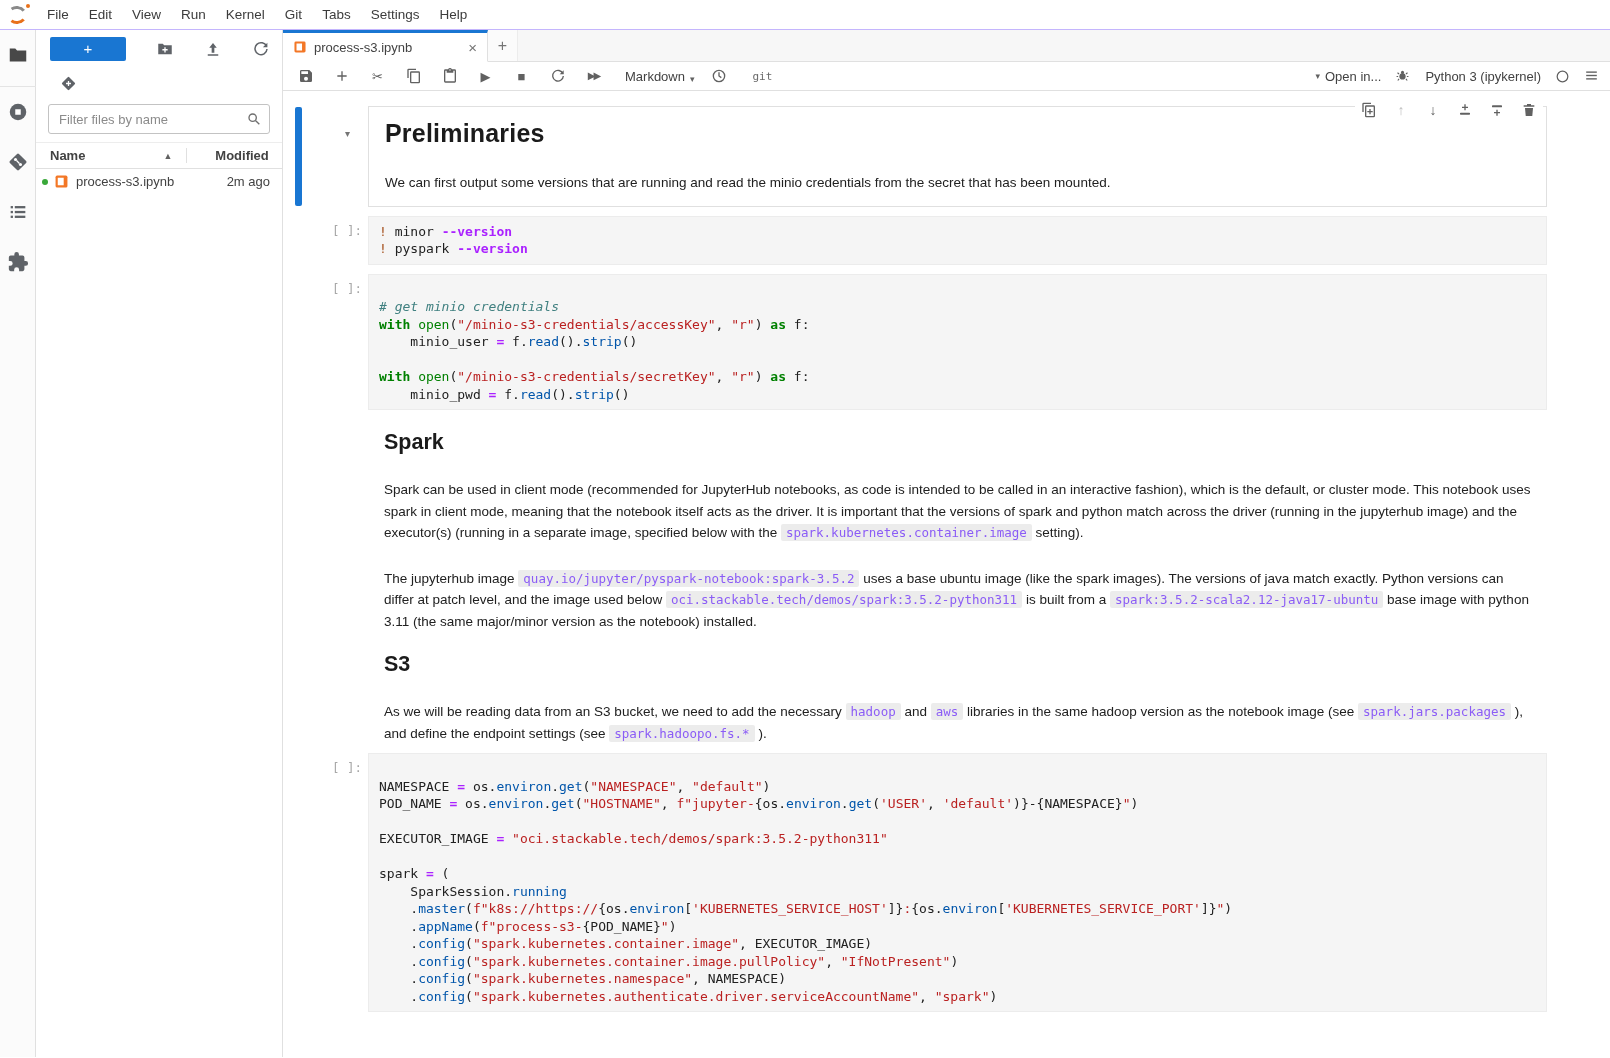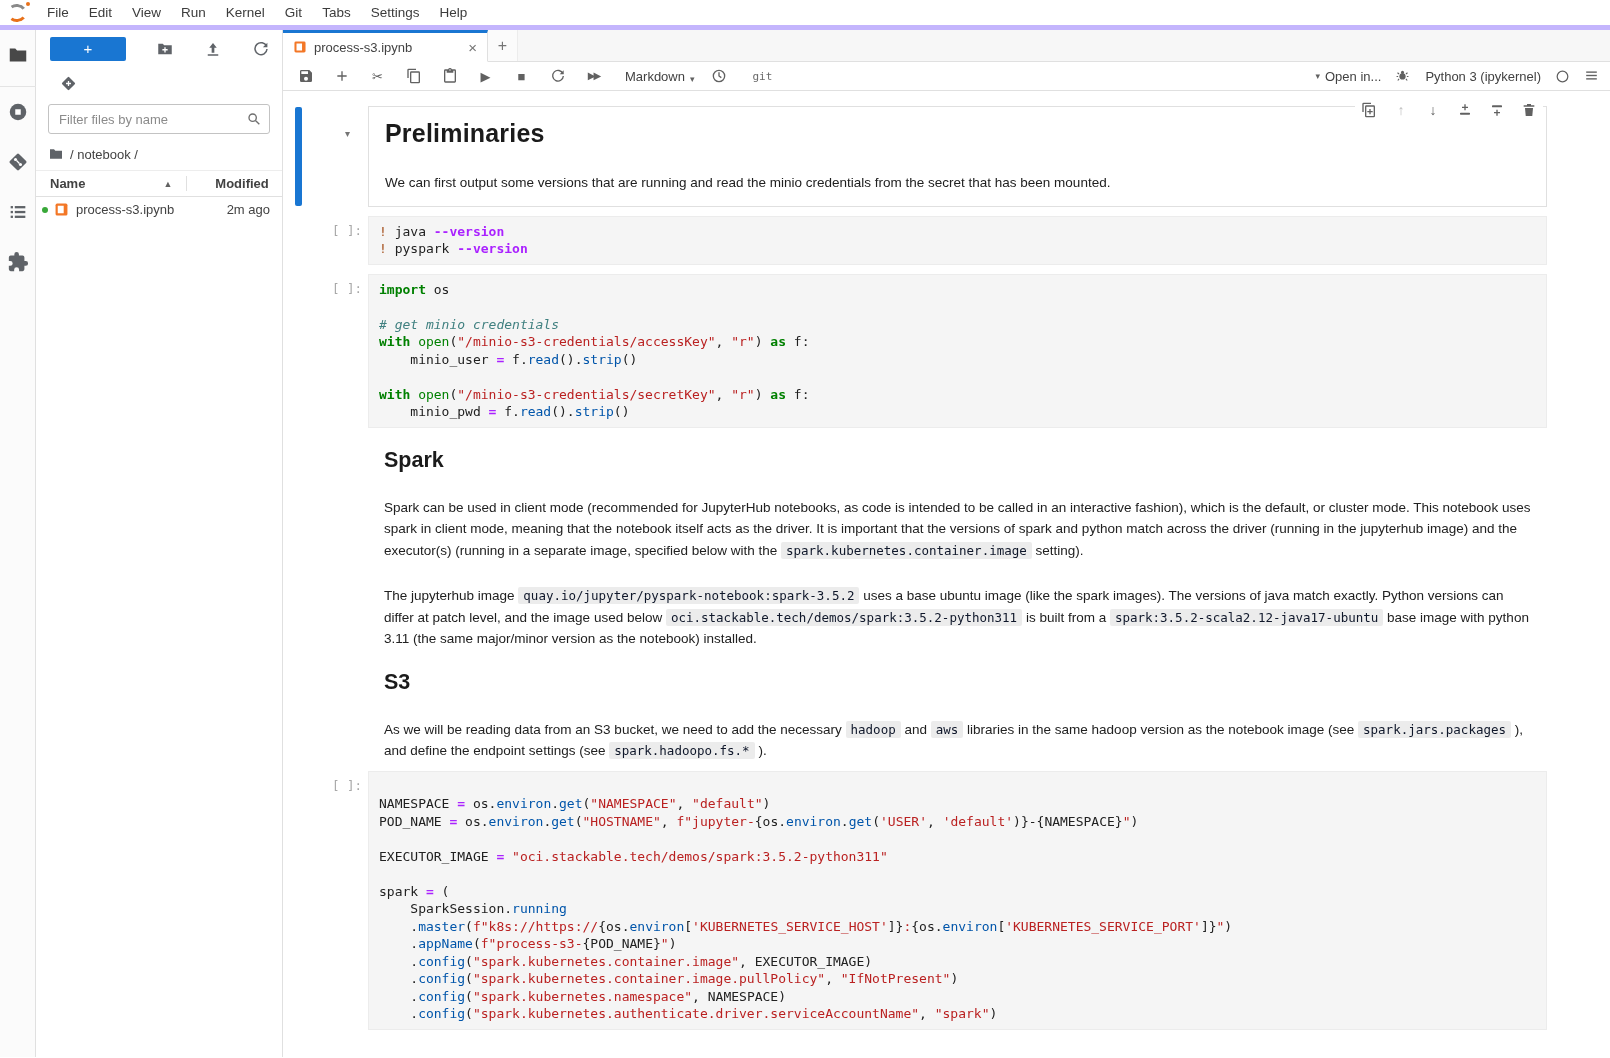--- a/index.html
+++ b/index.html
@@ -1,21 +1,21 @@
 <!DOCTYPE html>
 <html><head>
 <meta charset="utf-8">
 <style>
   * { box-sizing: border-box; margin: 0; padding: 0; }
   html,body { background:#fff; }
   body { font-family:"Liberation Sans", sans-serif; color:#212121; }
   .app { position:relative; width:1610px; height:1058px; overflow:hidden; background:#fff; }
 
   
-  .menubar { height:30px; display:flex; align-items:center; background:#fff; border-bottom:5px solid #c4b5fd; }
+  .menubar { height:30px; display:flex; align-items:center; background:#fff; border-bottom:1px solid #c4b5fd; }
   .logo { width:26px; height:24px; margin:2px 6px 0 5px; position:relative; }
   .logo .arc { position:absolute; left:2px; top:2px; width:20px; height:18px; border:3px solid transparent; border-radius:50%; }
   .logo .arc.top { border-top-color:#8a8a8a; transform:rotate(8deg); }
   .logo .arc.bot { border-bottom-color:#e8711a; transform:rotate(-6deg); }
   .logo .dot { position:absolute; width:4px; height:4px; border-radius:50%; background:#e8711a; right:1px; top:0; }
   .menu-items { display:flex; height:100%; align-items:center; }
   .menu-item { padding:0 10px; font-size:13.5px; color:#3c3c3c; cursor:default; }
 
   .main { display:flex; height:1027px; }
 
@@ -87,21 +87,21 @@
   .collapser { position:absolute; left:12px; top:1px; bottom:1px; width:7px; border-radius:2px; background:transparent; cursor:pointer; }
   .cell.selected > .collapser { background:#1976d2; }
   .prompt { position:absolute; left:0; top:7px; width:79px; text-align:right; font-family:"DejaVu Sans Mono",monospace; font-size:12.5px; color:#a8a8a8; }
   .mdarrow { position:absolute; left:62px; top:22px; font-size:10px; color:#757575; cursor:pointer; }
 
   .md-box { border:1px solid #e0e0e0; background:#fff; padding:6px 16px 12px 16px; }
   .md-plain { padding:0 16px; }
   .md h1 { font-size:25px; font-weight:600; color:#1b1b1b; margin:6px 0 0 0; letter-spacing:.2px; }
   .md h2 { font-size:21.5px; font-weight:600; color:#1b1b1b; margin:20px 0 0 0; }
   .md p { font-size:13.5px; line-height:21.5px; color:#212121; margin:24px 0 0 0; }
-  .md code.inline { font-family:"DejaVu Sans Mono",monospace; font-size:12.5px; background:#ececec; padding:1px 5px; border-radius:2px; color:#0f172a; }
+  .md code.inline { font-family:"DejaVu Sans Mono",monospace; font-size:12.5px; background:#ececec; padding:1px 5px; border-radius:2px; color:#8b5cf6; }
 
   .code-box { background:#f5f5f5; border:1px solid #ececec; padding:6px 10px; cursor:text; }
   .code-line { font-family:"DejaVu Sans Mono",monospace; font-size:13px; line-height:17.5px; white-space:pre; color:#212121; }
   .tk-kw { color:#008000; font-weight:bold; }
   .tk-blt { color:#008000; }
   .tk-str { color:#ba2121; }
   .tk-com { color:#408080; font-style:italic; }
   .tk-op { color:#aa22ff; font-weight:bold; }
   .tk-prop { color:#0055aa; }
   .tk-pln { color:#212121; }
@@ -203,26 +203,20 @@
               <rect x="5" y="5" width="14" height="14" transform="rotate(45 12 12)" rx="1.5"></rect>
               <path d="M12 8.5v7M8.5 12h7" stroke="#fff" stroke-width="1.8" fill="none"></path>
             </svg></span>
       </div>
       <div class="fb-filter">
         <input type="text" placeholder="Filter files by name" style="">
         <span class="search-ic"><svg viewBox="0 0 24 24" fill="currentColor">
               <circle cx="10" cy="10" r="5.5" fill="none" stroke="currentColor" stroke-width="2"></circle>
               <path d="M14.2 14.2L20 20" stroke="currentColor" stroke-width="2"></path>
             </svg></span>
-      </div>
-      <div class="fb-breadcrumb">
-        <span class="bc-folder"><svg viewBox="0 0 24 24" fill="currentColor">
-              <path d="M3 5h6l2 2h10v12H3z"></path>
-            </svg></span>
-        <span>/ notebook /</span>
       </div>
       <div class="fb-header">
         <span class="h-name">Name</span>
         <span class="h-sort">▲</span>
         <span class="h-div"></span>
         <span class="h-mod">Modified</span>
       </div>
       <div id="file-list">
           <div class="fb-row">
             <span class="dirty-dot"></span>
@@ -358,29 +352,28 @@
                   <path d="M9 3h6v2h5v2H4V5h5z"></path>
                   <path d="M6 9h12l-1.1 12H7.1z"></path>
                 </svg>
               </span>
             </div>
           </div>
           <div class="cell">
             <div class="collapser"></div>
             <div class="prompt">[ ]:</div>
             <div class="code-box">
-              <div class="code-line"><span class="tk-bang">!</span><span class="tk-pln"> java </span><span class="tk-op">--version</span></div>
+              <div class="code-line"><span class="tk-bang">!</span><span class="tk-pln"> minor </span><span class="tk-op">--version</span></div>
               <div class="code-line"><span class="tk-bang">!</span><span class="tk-pln"> pyspark </span><span class="tk-op">--version</span></div>
             </div>
           </div>
           <div class="cell">
             <div class="collapser"></div>
             <div class="prompt">[ ]:</div>
             <div class="code-box">
-              <div class="code-line"><span class="tk-kw">import</span><span class="tk-pln"> os</span></div>
               <div class="code-line">&nbsp;</div>
               <div class="code-line"><span class="tk-com"># get minio credentials</span></div>
               <div class="code-line"><span class="tk-kw">with</span><span class="tk-pln"> </span><span class="tk-blt">open</span><span class="tk-pln">(</span><span class="tk-str">"/minio-s3-credentials/accessKey"</span><span class="tk-pln">, </span><span class="tk-str">"r"</span><span class="tk-pln">) </span><span class="tk-kw">as</span><span class="tk-pln"> f:</span></div>
               <div class="code-line"><span class="tk-pln">    minio_user </span><span class="tk-op">=</span><span class="tk-pln"> f.</span><span class="tk-prop">read</span><span class="tk-pln">().</span><span class="tk-prop">strip</span><span class="tk-pln">()</span></div>
               <div class="code-line">&nbsp;</div>
               <div class="code-line"><span class="tk-kw">with</span><span class="tk-pln"> </span><span class="tk-blt">open</span><span class="tk-pln">(</span><span class="tk-str">"/minio-s3-credentials/secretKey"</span><span class="tk-pln">, </span><span class="tk-str">"r"</span><span class="tk-pln">) </span><span class="tk-kw">as</span><span class="tk-pln"> f:</span></div>
               <div class="code-line"><span class="tk-pln">    minio_pwd </span><span class="tk-op">=</span><span class="tk-pln"> f.</span><span class="tk-prop">read</span><span class="tk-pln">().</span><span class="tk-prop">strip</span><span class="tk-pln">()</span></div>
             </div>
           </div>
           <div class="cell">

